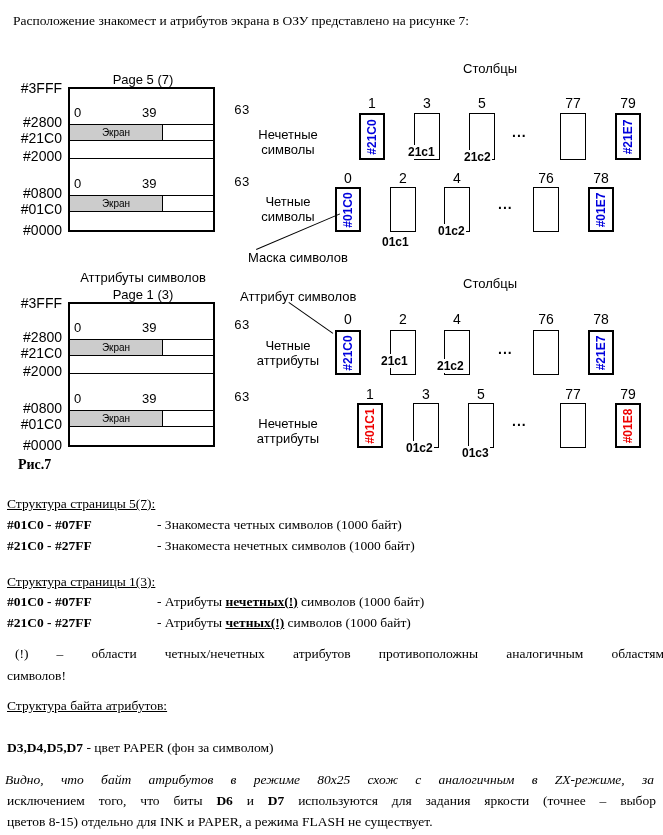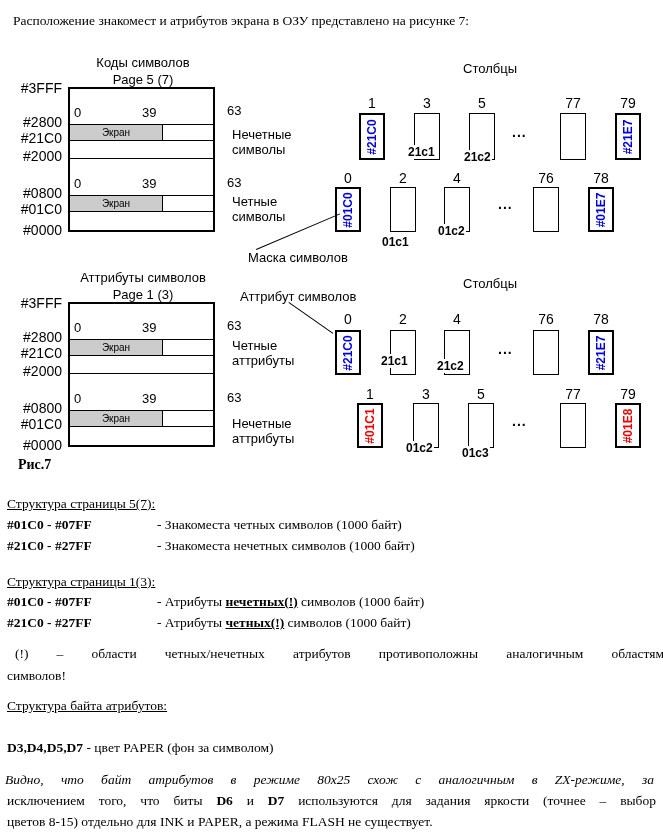--- a/index.html
+++ b/index.html
@@ -18,53 +18,52 @@
                font-size:13px; line-height:16px; font-family:"Liberation Sans",sans-serif; }
   .membox { position:absolute; left:68px; top:32px; width:147px; height:145px;
             border:2px solid #000; box-sizing:border-box; background:#fff; }
   .hline { position:absolute; left:0; right:0; height:1px; background:#000; }
   .gband { position:absolute; left:0; width:92px; height:15px; background:var(--gray);
            border-right:1px solid #000; text-align:center; font-size:10px; line-height:15px;
            font-family:"Liberation Sans",sans-serif; }
   .innum { position:absolute; font-size:13px; font-family:"Liberation Sans",sans-serif; }
   .addr { position:absolute; left:0; width:62px; text-align:right; font-size:14px;
           line-height:14px; font-family:"Liberation Sans",sans-serif; }
-  .c63 { position:absolute; left:227px; font-size:13px; font-family:Liberation Sans, sans-serif;text-align:center; }
+  .c63 { position:absolute; left:234px; font-size:13px; font-family:Liberation Mono, monospace;text-align:center; }
 
   .colhdr { position:absolute; left:440px; width:100px; text-align:center; font-size:13px;
             font-family:"Liberation Sans",sans-serif; }
   .colnum { position:absolute; width:26px; text-align:center; font-size:14px; line-height:14px;
             font-family:"Liberation Sans",sans-serif; }
   .cbox { position:absolute; width:26px; box-sizing:border-box; border:1px solid #000; background:#fff; }
   .cbox.thick { border-width:2px; }
   .vtext { position:absolute; left:50%; top:50%; width:42px; height:20px;
            transform:translate(-50%,-50%) rotate(-90deg); text-align:center; line-height:20px;
            font-family:"Liberation Sans",sans-serif; font-weight:bold; font-size:12px;
            white-space:nowrap; }
   .blue { color:var(--blue); }
   .red { color:var(--red); }
   .sub { position:absolute; background:#fff; padding:0 1px; z-index:3;
          font-family:"Liberation Sans",sans-serif; font-weight:bold; font-size:12px; }
   .dots { position:absolute; font-family:"Liberation Sans",sans-serif; font-weight:bold;
           font-size:14px; letter-spacing:1px; }
-  .rowlabel { position:absolute; left:232px; width:96px; text-align:left; font-size:13px;
+  .rowlabel { position:absolute; left:240px; width:96px; text-align:center; font-size:13px;
               line-height:15px; font-family:"Liberation Sans",sans-serif; }
   .ann { position:absolute; font-size:13px; font-family:"Liberation Sans",sans-serif; }
   .ann-line { position:absolute; height:0; border-top:1px solid #000; transform-origin:0 0; }
   .caption { position:absolute; font-weight:bold; font-size:14px; }
 </style>
 </head>
 <body>
 
 <div class="page">
 
   <div class="abs serif13" style="left:13px; top:13px;">Расположение знакомест и атрибутов экрана в ОЗУ представлено на рисунке 7:</div>
 
   <div class="map" style="top:55px;">
-    <div class="map-title" style="top:0;">Коды символов</div>
     <div class="map-title" style="top:17px;">Page 5 (7)</div>
     <div class="membox">
       <div class="hline" style="top:35px;"></div>
       <div class="hline" style="top:51px;"></div>
       <div class="hline" style="top:69px;"></div>
       <div class="hline" style="top:106px;"></div>
       <div class="hline" style="top:122px;"></div>
       <div class="gband" style="top:36px;">Экран</div>
       <div class="gband" style="top:107px;">Экран</div>
       <div class="innum" style="left:4px; top:16px;">0</div>

